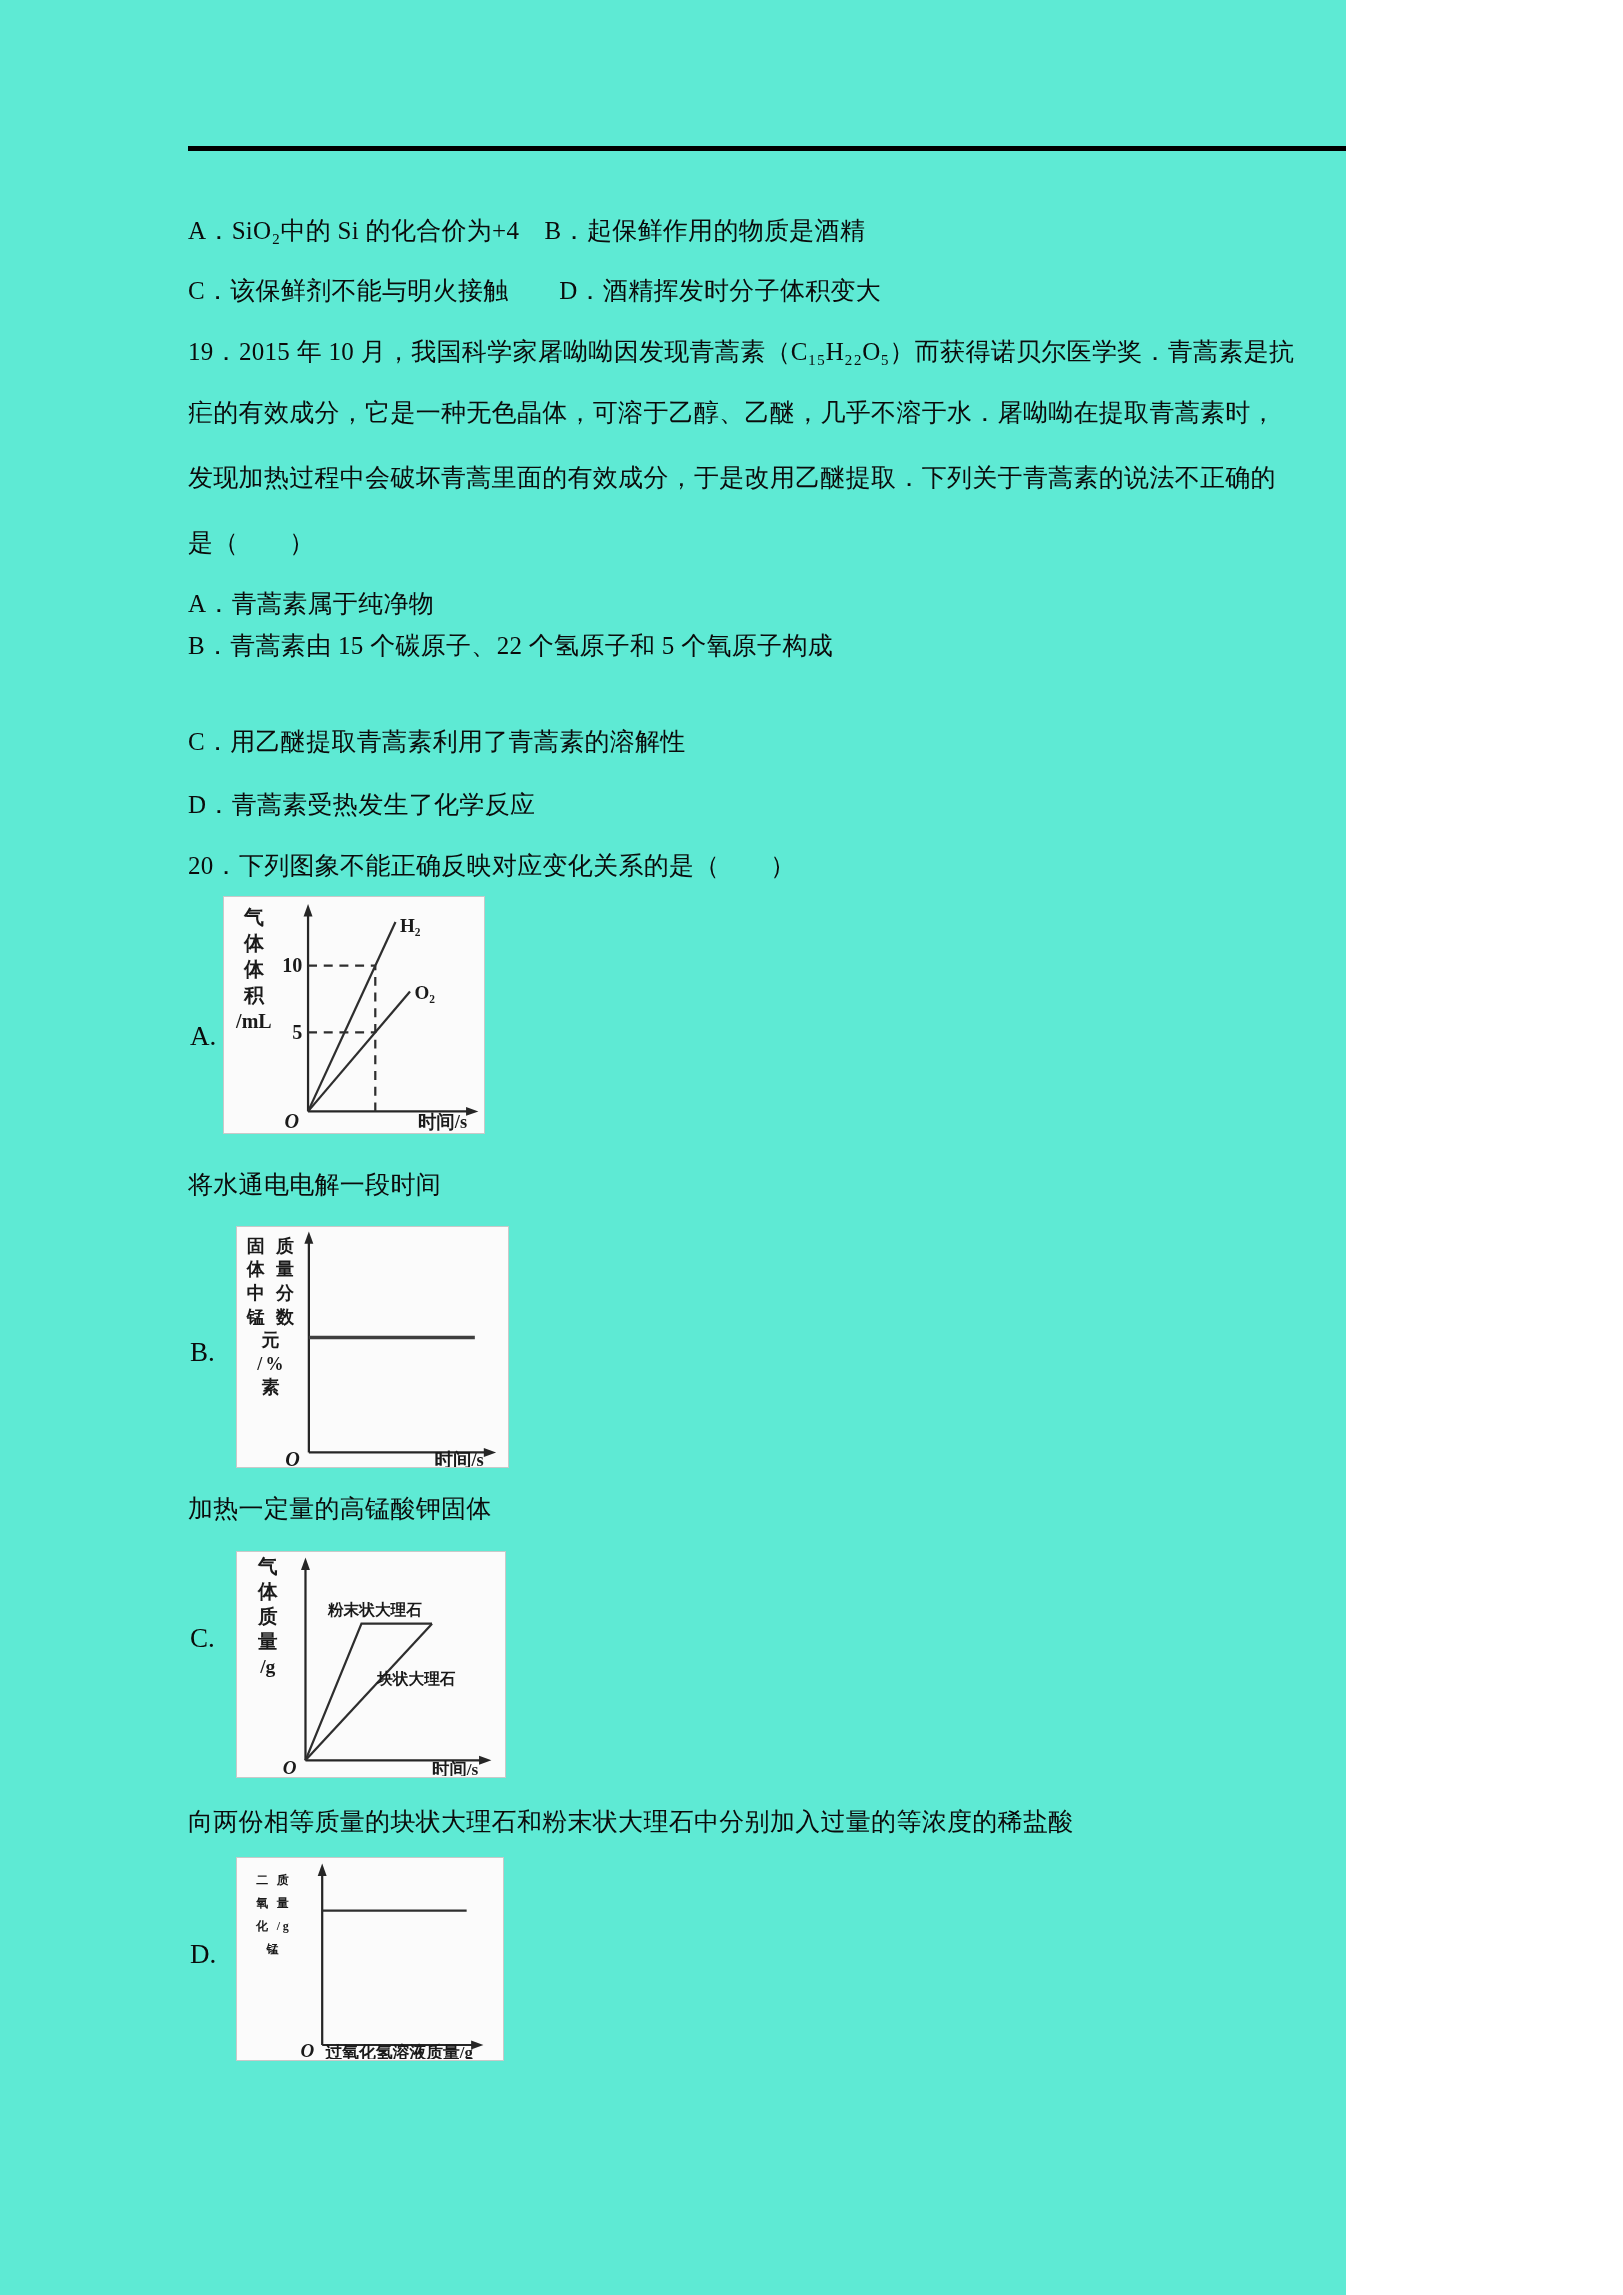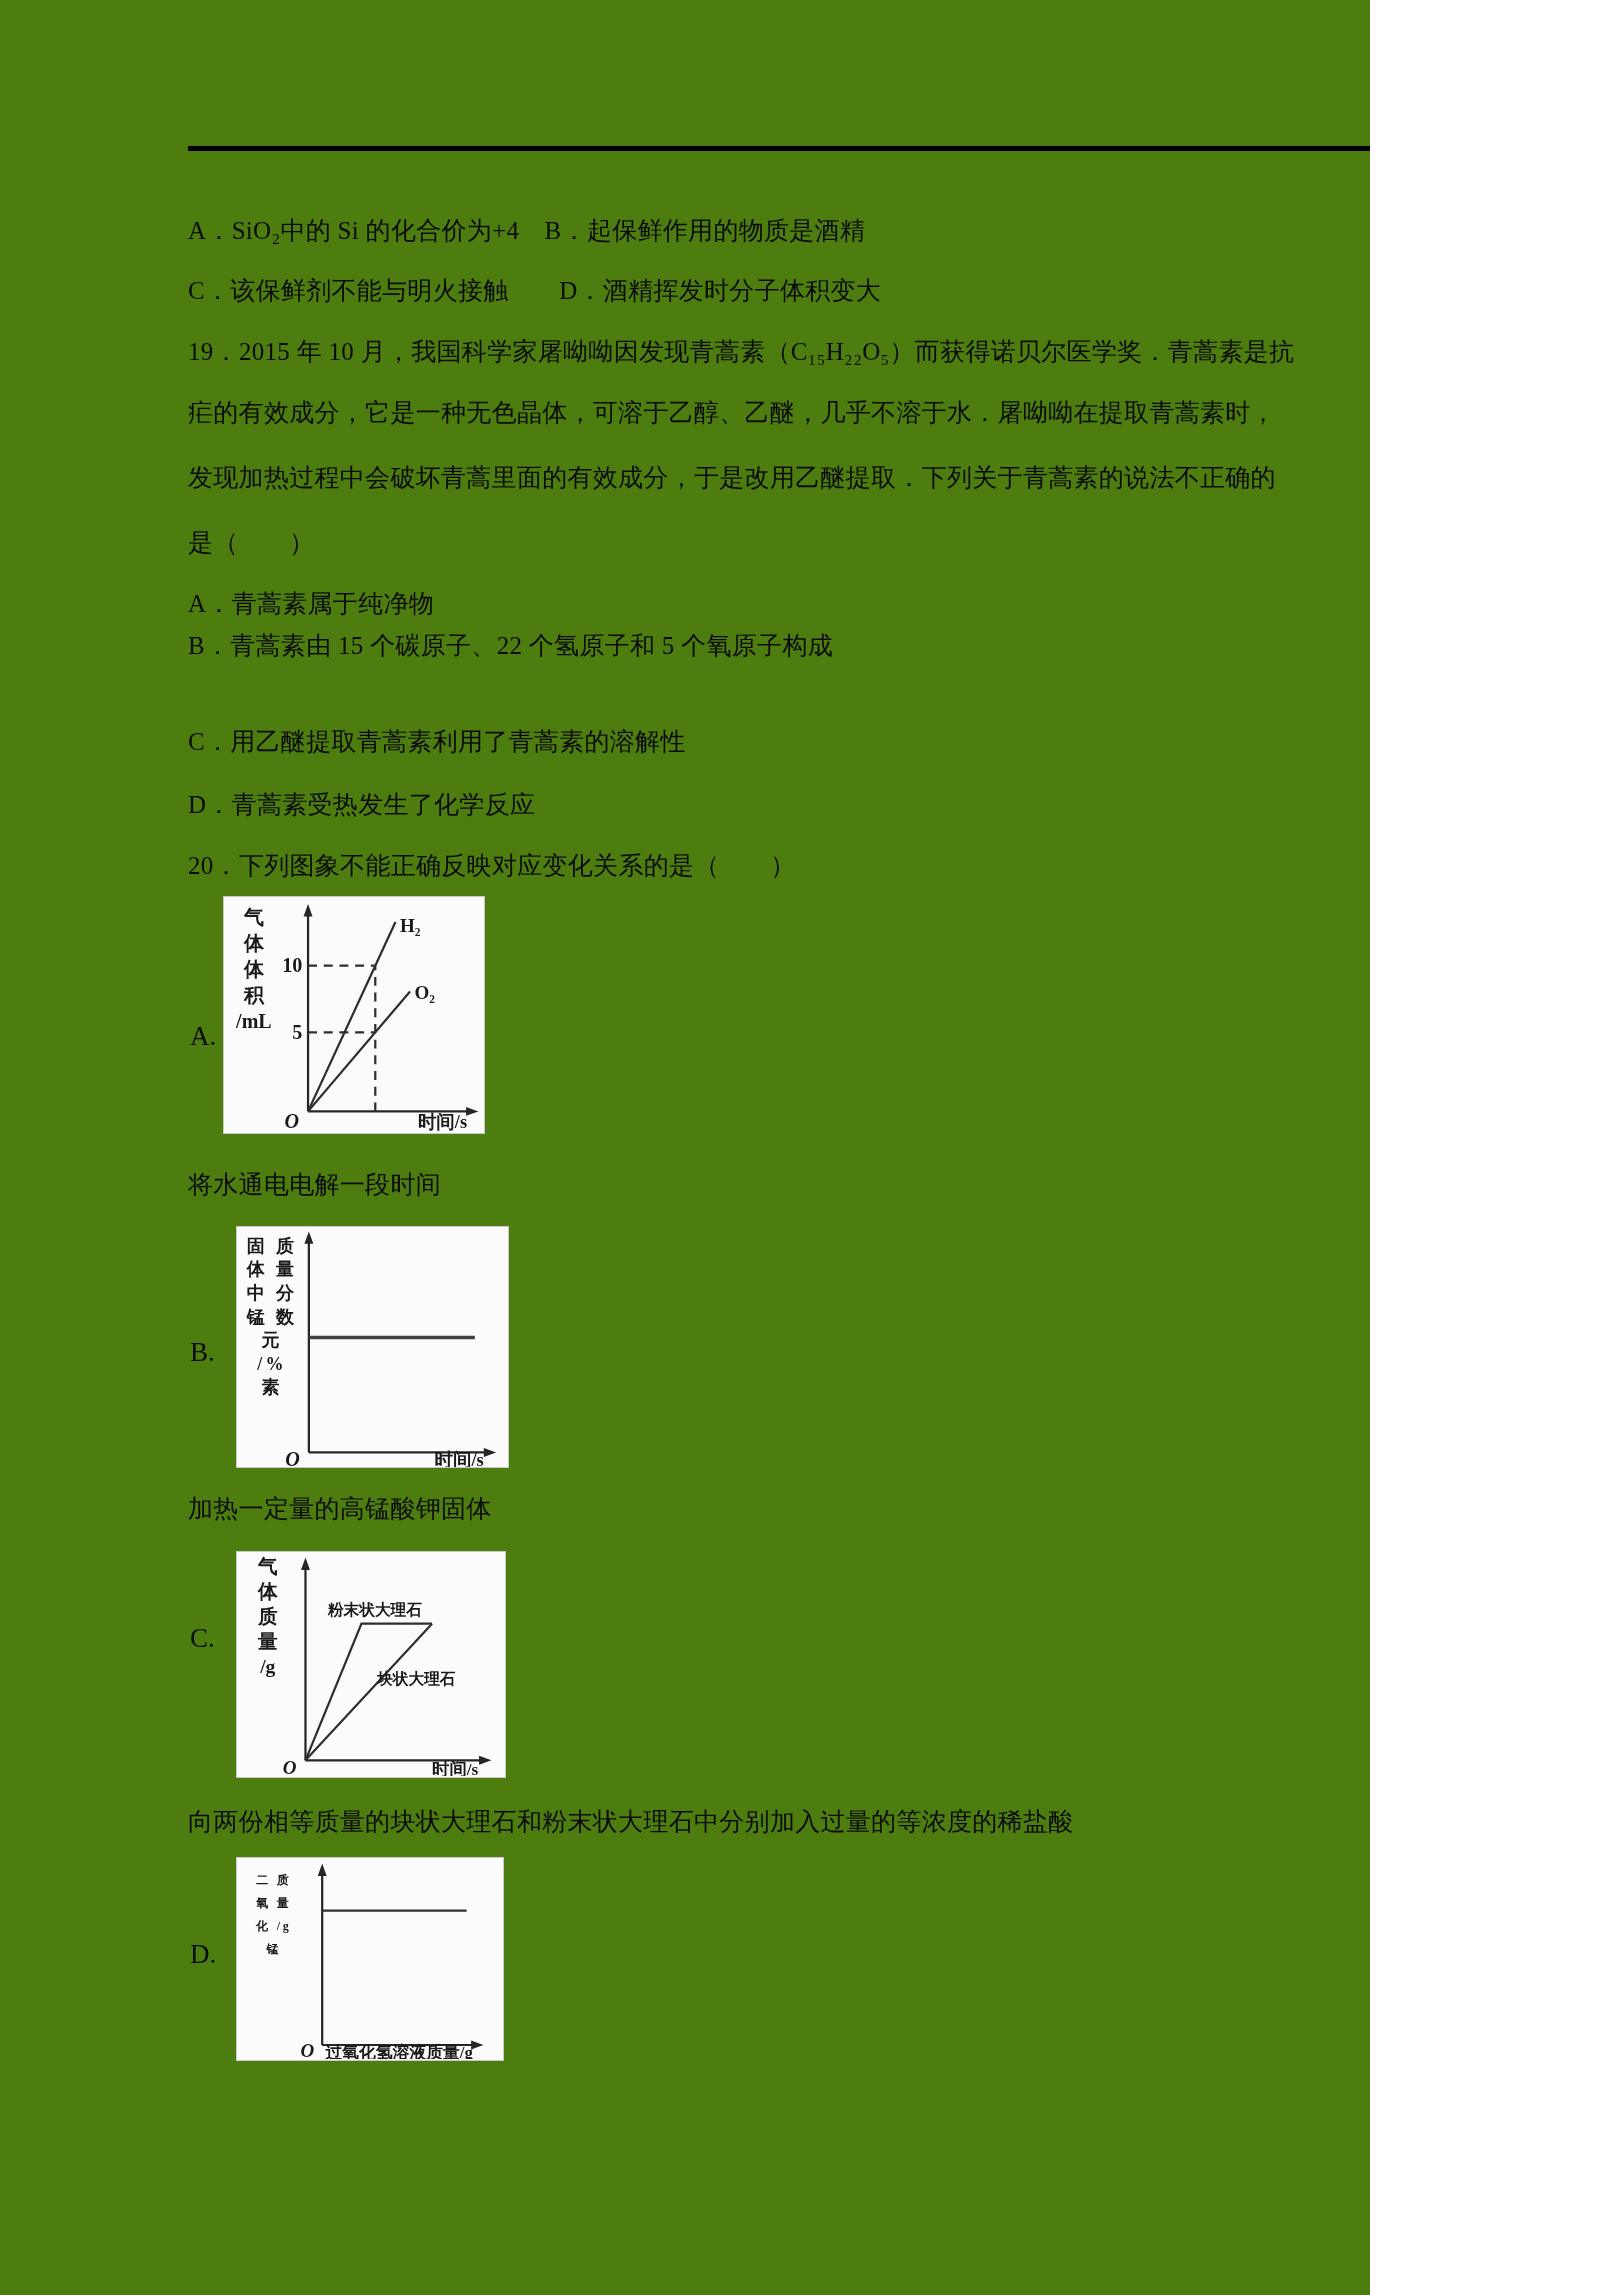--- a/index.html
+++ b/index.html
@@ -1,17 +1,17 @@
 <!DOCTYPE html>
 <html style="font-size:9px"><head>
 <meta charset="utf-8">
 <style>
   html,body{margin:0;padding:0;background:#ffffff;}
   body{width:1623px;height:2295px;font-family:"Liberation Serif","DejaVu Serif",serif;color:#0b0b0b;}
-  .page{position:relative;width:1346px;height:2295px;background:#4d7c0f;overflow:hidden;padding-left:24px;}
+  .page{position:relative;width:1346px;height:2295px;background:#5eead4;overflow:hidden;}
   .rule{position:absolute;left:188px;top:146px;width:1249px;height:4.5px;background:#000;}
   .tline{position:absolute;left:188px;font-size:25px;line-height:33px;white-space:nowrap;letter-spacing:0.3px;}
   .optletter{position:absolute;left:190px;font-size:27px;line-height:29px;}
   .figbox{position:absolute;background:#fbfbfb;border:1.1px solid #c9c9c9;box-sizing:border-box;}
   .figbox svg{position:absolute;left:0;top:0;}
   .ylab{position:absolute;white-space:pre-line;text-align:center;font-weight:bold;color:#1a1a1a;}
   .ylab-a{left:7.9px;top:6.7px;width:44px;font-size:20px;line-height:26px;}
   .ylab-b{left:5.6px;top:7.9px;width:59px;font-size:18px;line-height:23.6px;letter-spacing:3.4px;}
   .ylab-c{left:12.3px;top:2.2px;width:37px;font-size:19.6px;line-height:25px;}
   .ylab-d{left:7.9px;top:11.2px;width:58px;font-size:12px;line-height:23px;letter-spacing:2.8px;}

